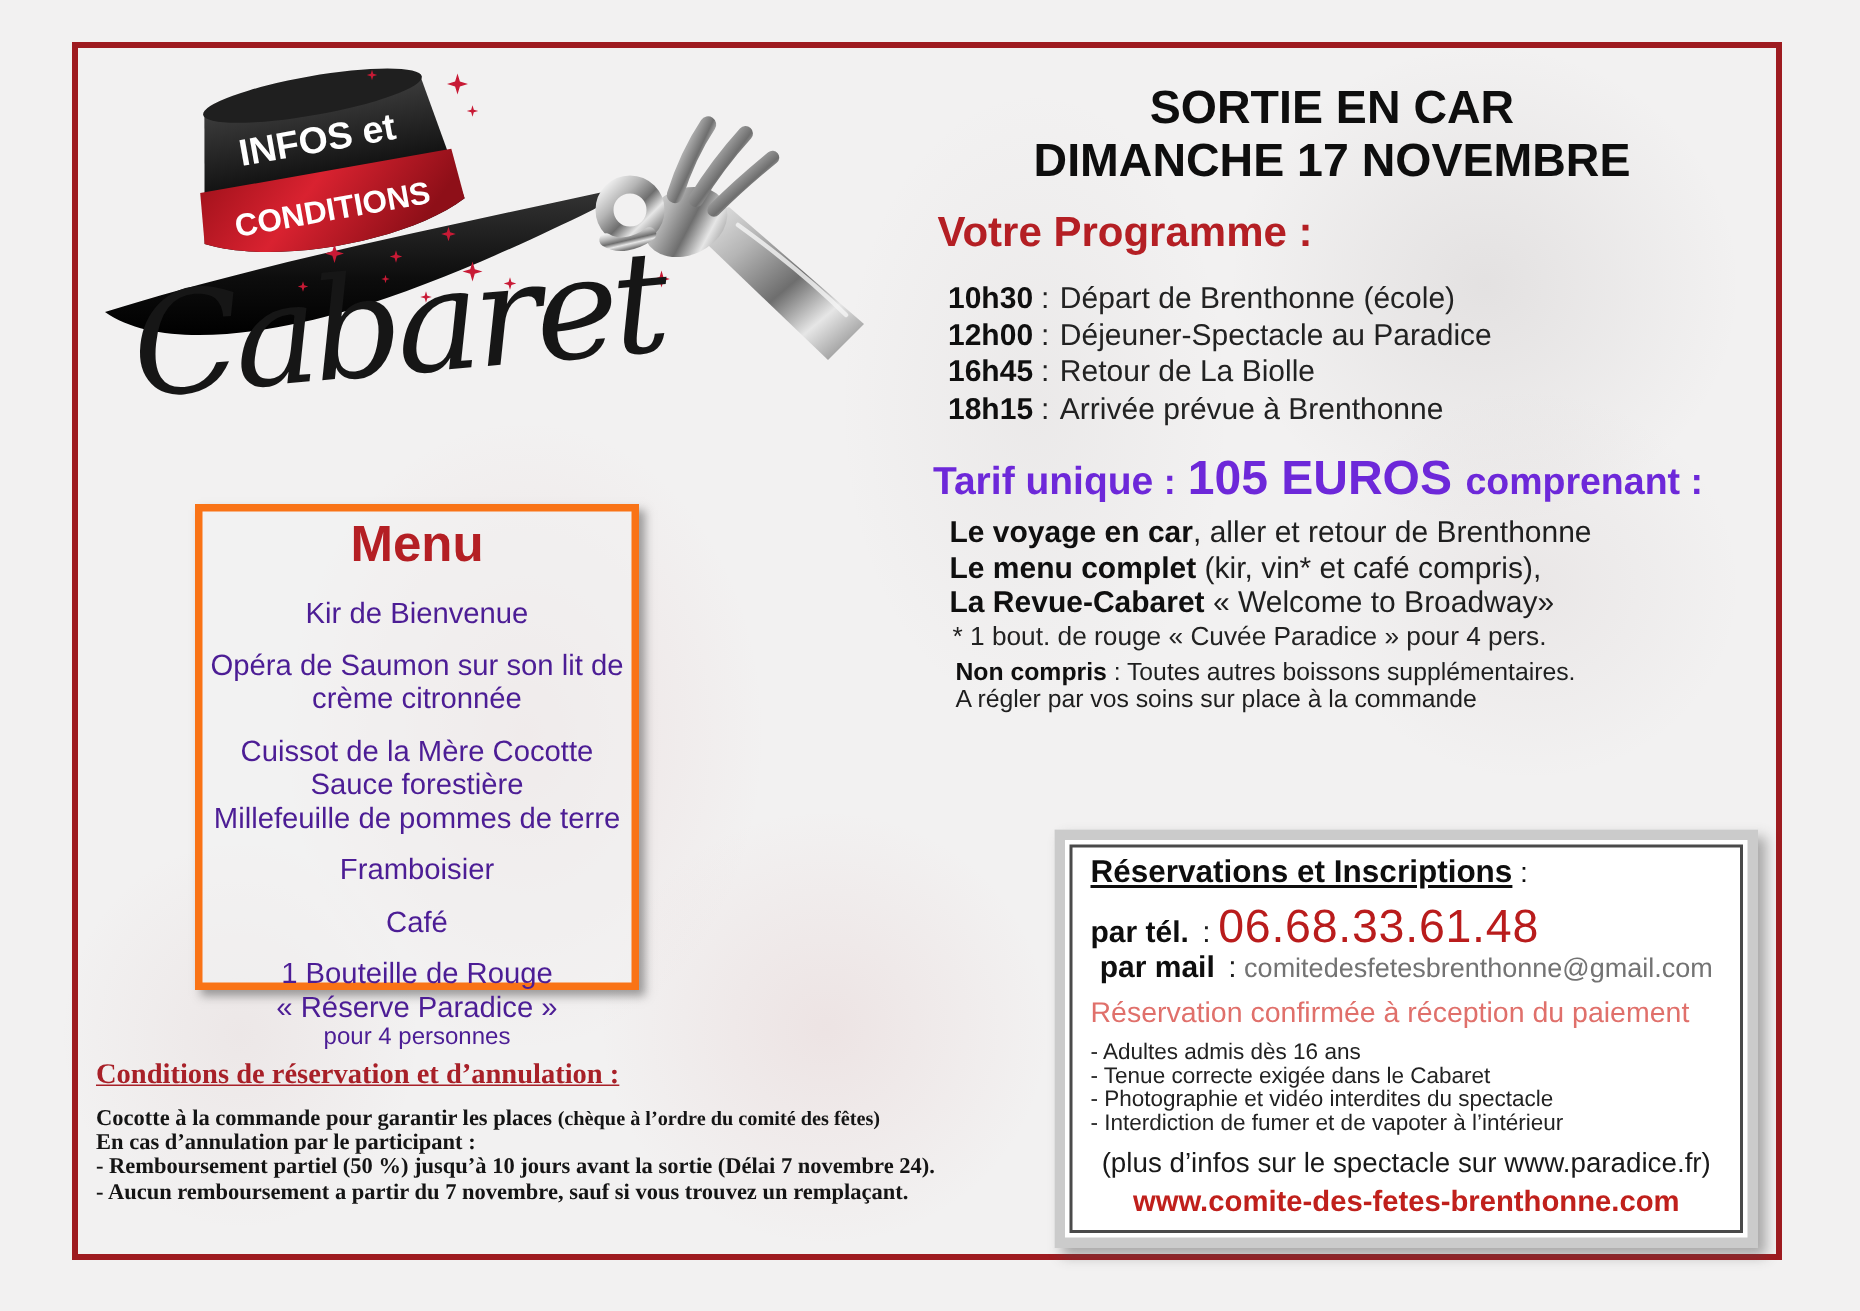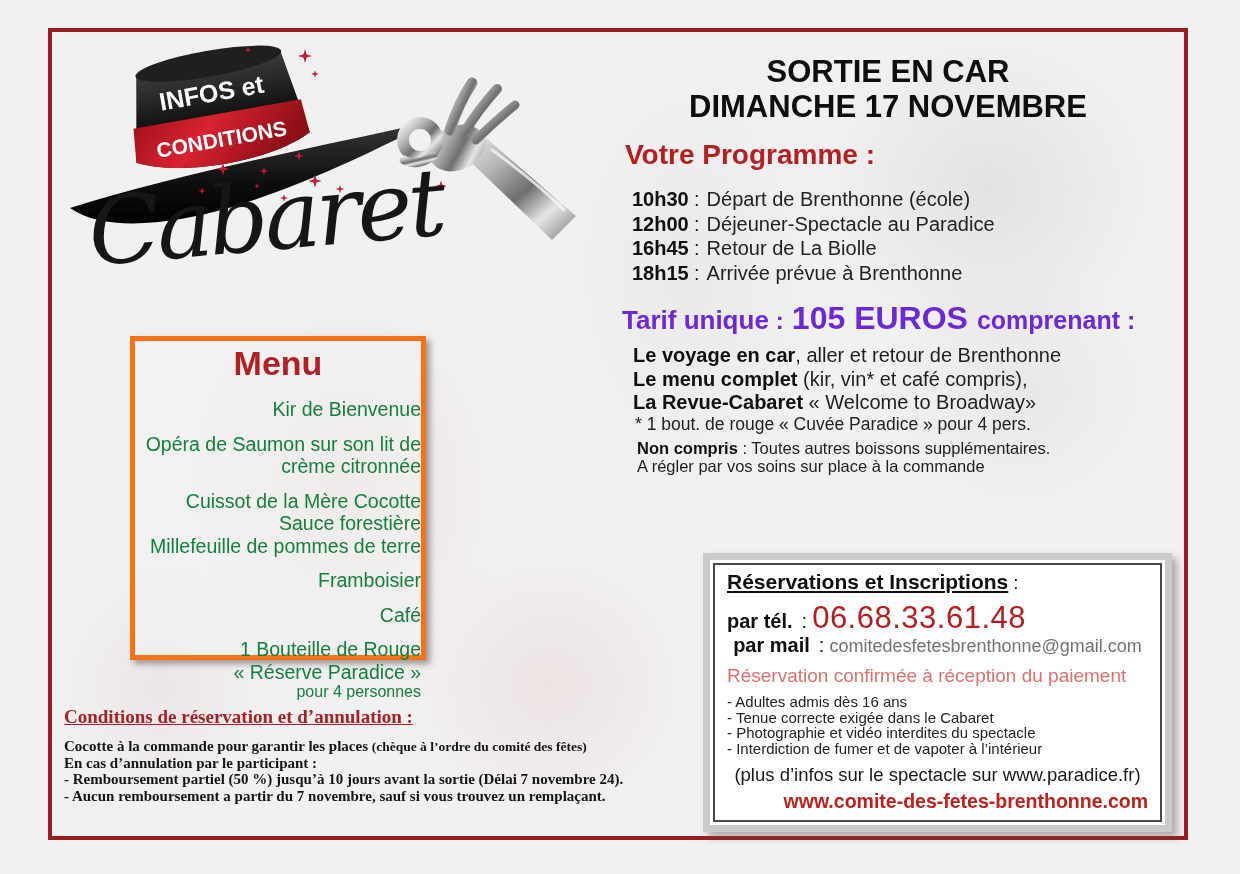--- a/index.html
+++ b/index.html
@@ -62,21 +62,21 @@
   .nc .lead { font-weight:700; color:#0f0f0f; }
 
   
   .menu {
     position:absolute; z-index:2; left:130px; top:336px; width:286px; height:314px;
     border:5px solid #f97316; background:rgba(243,242,242,0.55);
     box-shadow:4px 4px 6px rgba(70,70,70,0.5);
     text-align:center;
   }
   .menu-title { margin-top:3px; font-size:34px; font-weight:700; color:#b41f24; }
-  .mgroup { margin-top:12px; font-size:19.5px; line-height:22.5px; color:#15803d;text-align:right; }
+  .mgroup { margin-top:12px; font-size:19.5px; line-height:22.5px; color:#4c1d95; }
   .mgroup.first { margin-top:15px; }
   .msmall { font-size:16px; line-height:18px; }
 
   
   .cond { position:absolute; z-index:2; left:64px; top:706px; width:648px; font-family:"Liberation Serif", serif; }
   .cond-h { font-size:19px; font-weight:700; color:#a82028; text-decoration:underline; margin-bottom:10px; }
   .cond-b { font-size:15px; font-weight:700; line-height:16.2px; color:#141414; }
   .cond-small { font-size:13.5px; }
 
   
@@ -94,21 +94,21 @@
   .r-h .hcolon { font-weight:400; padding-left:5px; font-size:19px; }
   .r-tel { margin-top:6px; display:flex; align-items:baseline; white-space:nowrap; }
   .r-label { font-size:20px; font-weight:700; color:#0e0e0e; }
   .r-colon { font-size:20px; padding:0 5px 0 9px; }
   .r-phone { font-size:31px; letter-spacing:0.5px; color:#b91c1c; }
   .r-mail { display:flex; align-items:baseline; margin-top:-2px; white-space:nowrap;justify-content:center; }
   .r-mailval { font-size:18px; color:#737373; }
   .r-confirm { margin-top:8px; font-size:19px; color:#e0706b; }
   .r-rules { margin-top:7px; font-size:15px; line-height:15.6px; color:#222; }
   .r-infos { margin-top:8px; text-align:center; font-size:18.5px; color:#191919; }
-  .r-site { margin-top:4px; text-align:right; font-size:19.5px; font-weight:700; color:#c0201c; }
+  .r-site { margin-top:4px; text-align:center; font-size:19.5px; font-weight:700; color:#c0201c; }
 </style>
 </head>
 <body>
 
 <div class="bgblob b1"></div>
 <div class="bgblob b2"></div>
 <div class="bgblob b3"></div>
 <div class="bgblob b4"></div>
 <div class="bgblob b5"></div>
 <div class="bgblob b6"></div>

